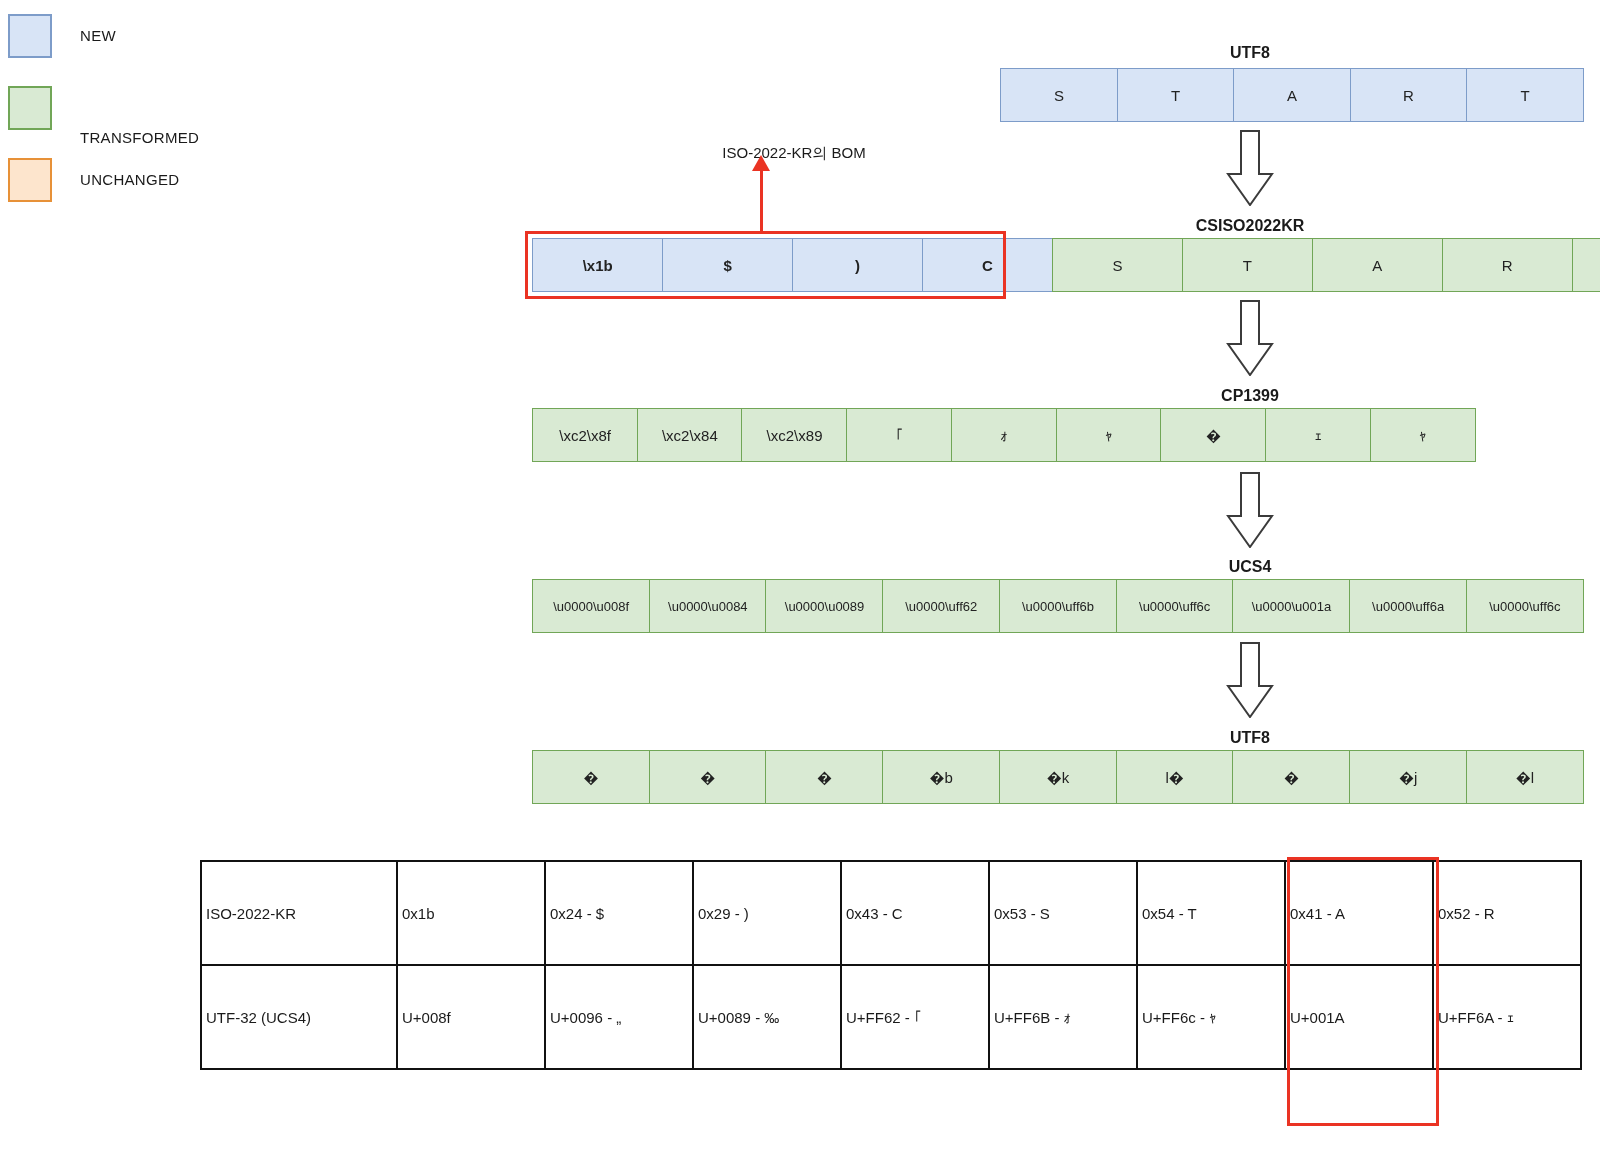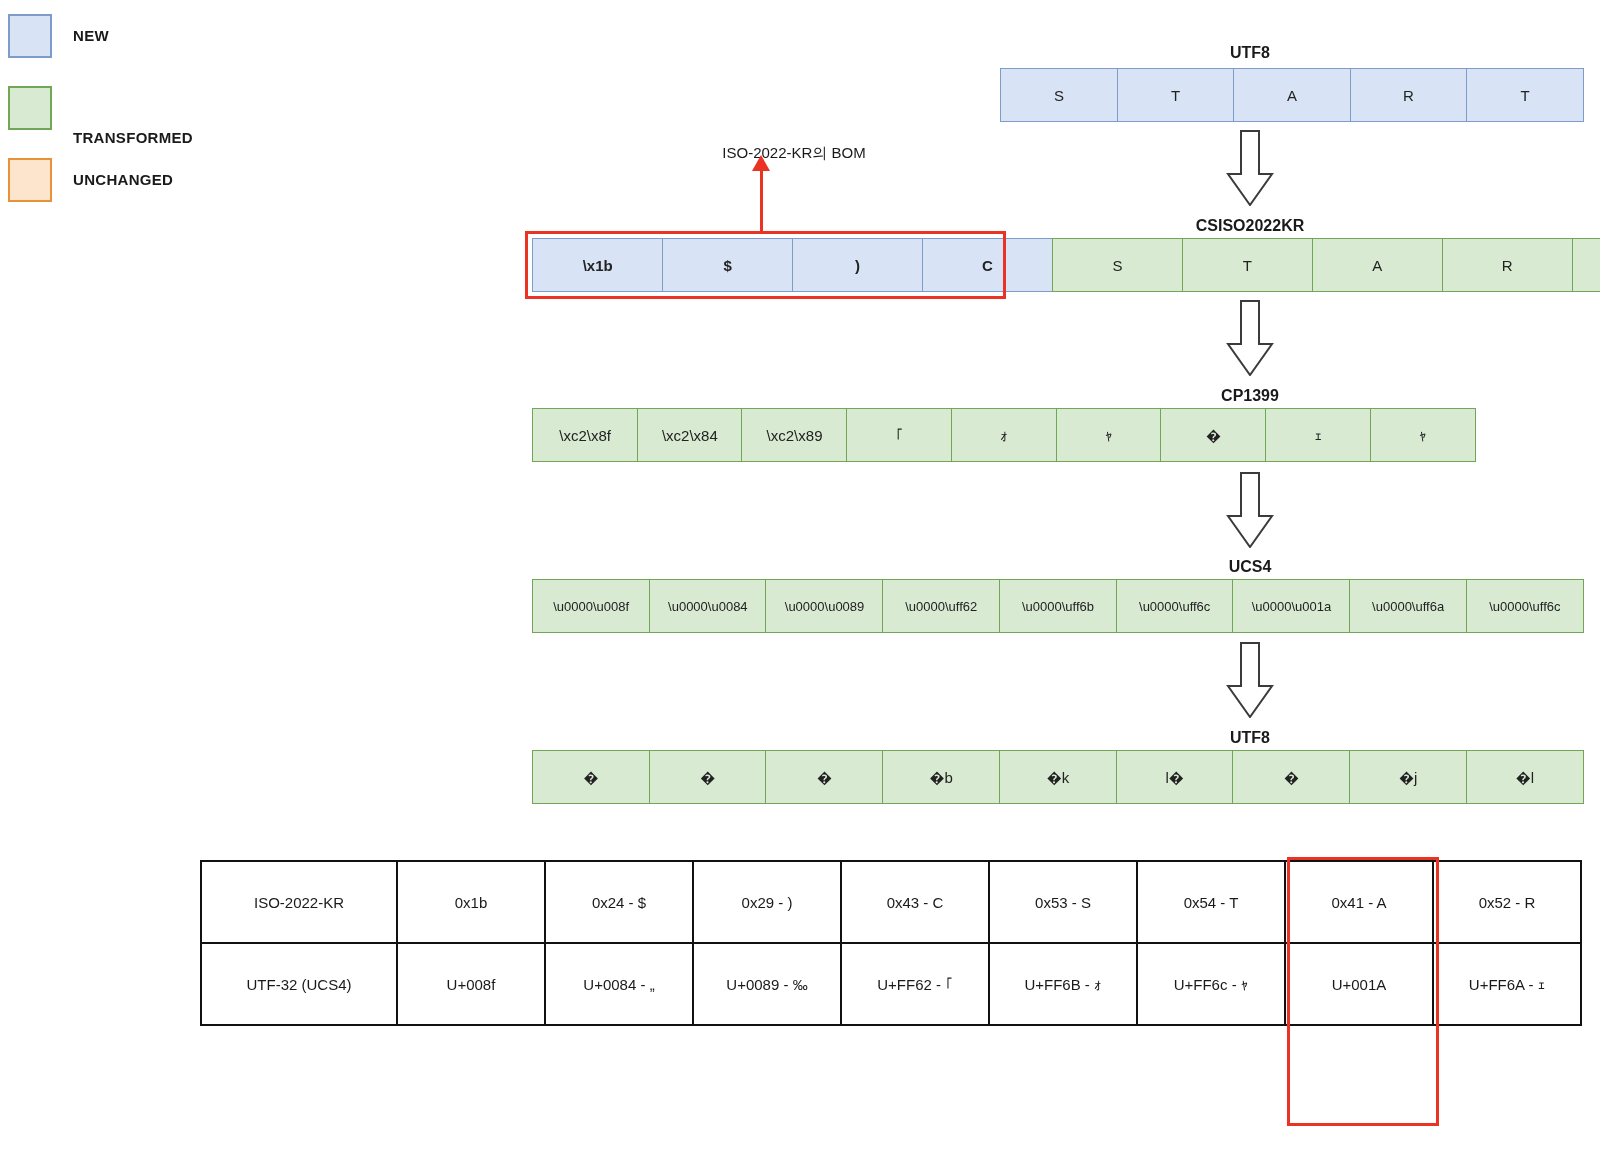--- a/index.html
+++ b/index.html
@@ -10,21 +10,21 @@
     --un-fill:#fde5cd;  --un-border:#e79138;
     --red:#ea3323;
   }
   .canvas{position:absolute;inset:0;}
 
   
   .sq{position:absolute;left:8px;width:44px;height:44px;box-sizing:border-box;border:2px solid;}
   .sq-new{top:14px;background:var(--new-fill);border-color:var(--new-border);}
   .sq-tr{top:86px;background:var(--tr-fill);border-color:var(--tr-border);}
   .sq-un{top:158px;background:var(--un-fill);border-color:var(--un-border);}
-  .legend-label{position:absolute;left:73px;font-size:15px;font-weight:bold;letter-spacing:.3px;}
+  .legend-label{position:absolute;left:80px;font-size:15px;font-weight:normal;letter-spacing:.3px;}
   .ll-new{top:27px;} .ll-tr{top:99px;margin-top:30px;} .ll-un{top:171px;}
 
   
   .cells{position:absolute;display:flex;height:54px;}
   .cell{flex:1;box-sizing:border-box;border:1.5px solid var(--tr-border);background:var(--tr-fill);
         display:flex;align-items:center;justify-content:center;font-size:15px;color:#222;overflow:hidden;}
   .cell + .cell{margin-left:-1.5px;}
   .cell.new{background:var(--new-fill);border-color:var(--new-border);}
   .cell.bold{font-weight:bold;}
   .cells.small .cell{font-size:13px;}
@@ -41,21 +41,21 @@
   #arr0{top:130px;} #arr1{top:300px;} #arr2{top:472px;} #arr3{top:642px;}
 
   
   .bom-box{position:absolute;left:525px;top:231px;width:481px;height:68px;border:3px solid var(--red);box-sizing:border-box;z-index:3;}
   .ann-line{position:absolute;left:760px;top:170px;width:3px;height:62px;background:var(--red);z-index:3;}
   .ann-head{position:absolute;left:752px;top:155px;width:0;height:0;border-left:9px solid transparent;border-right:9px solid transparent;border-bottom:16px solid var(--red);z-index:3;}
   .ann-text{position:absolute;left:794px;top:144px;transform:translateX(-50%);font-size:15px;white-space:nowrap;}
 
   
   .map-table{position:absolute;left:200px;top:860px;border-collapse:collapse;table-layout:fixed;}
-  .map-table td{border:2px solid #111;height:82px;text-align:center;vertical-align:middle;font-size:15px;
+  .map-table td{border:2px solid #111;height:104px;text-align:left;vertical-align:middle;font-size:15px;
                 white-space:pre-line;padding:0 4px;box-sizing:border-box;}
   .map-table td.rowhead{width:196px;}
   .map-table td.datacell{width:148px;}
   .col-highlight{position:absolute;left:1287px;top:857px;width:152px;height:269px;border:3px solid var(--red);box-sizing:border-box;z-index:3;}
 </style>
 </head>
 <body>
 
 <div class="canvas">
 
@@ -153,21 +153,21 @@
           <td class="datacell">0x29 - )</td>
           <td class="datacell">0x43 - C</td>
           <td class="datacell">0x53 - S</td>
           <td class="datacell">0x54 - T</td>
           <td class="datacell">0x41 - A</td>
           <td class="datacell">0x52 - R</td>
         </tr>
         <tr>
           <td class="rowhead">UTF-32 (UCS4)</td>
           <td class="datacell">U+008f</td>
-          <td class="datacell">U+0084 - „</td>
+          <td class="datacell">U+0096 - „</td>
           <td class="datacell">U+0089 - ‰</td>
           <td class="datacell">U+FF62 - ｢</td>
           <td class="datacell">U+FF6B - ｫ</td>
           <td class="datacell">U+FF6c - ｬ</td>
           <td class="datacell">U+001A</td>
           <td class="datacell">U+FF6A - ｪ</td>
         </tr>
       </tbody>
     </table>
   <div class="col-highlight"></div>

